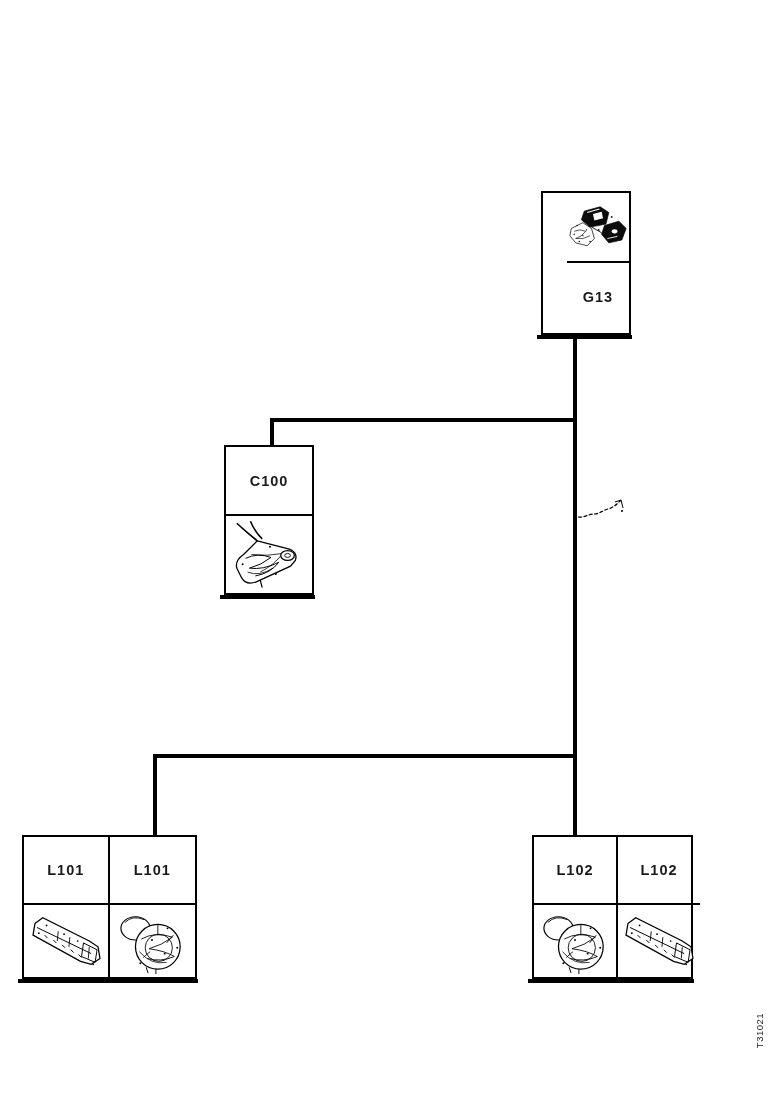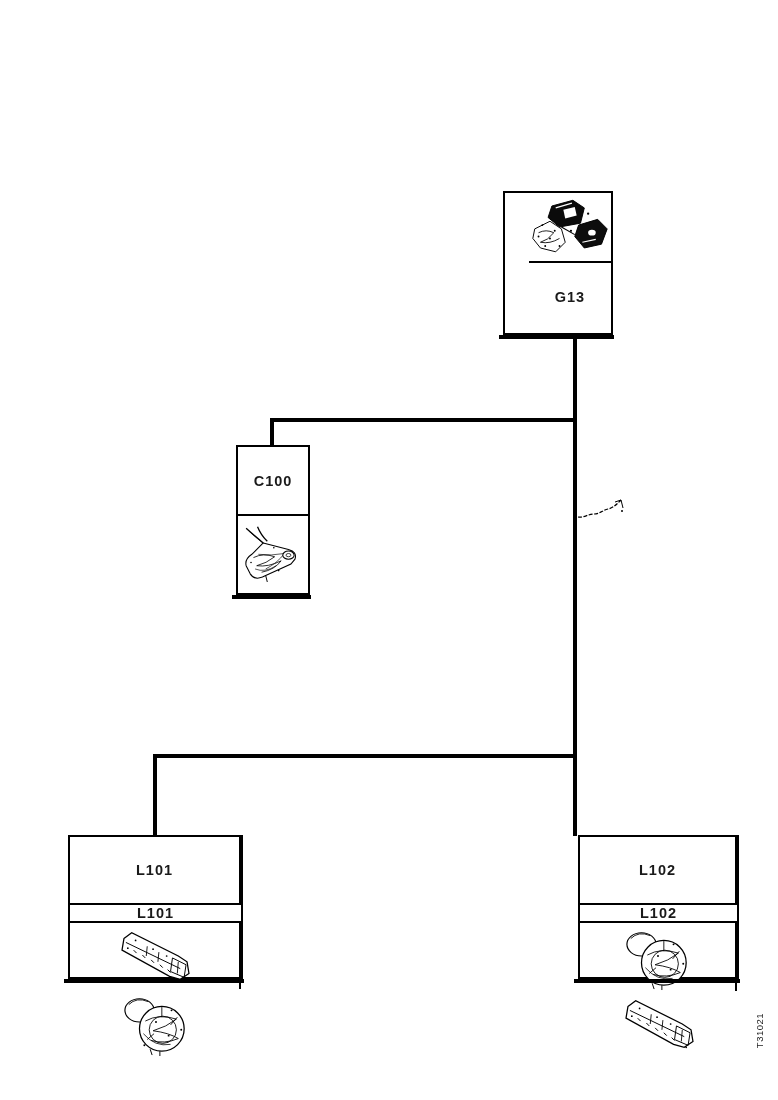--- a/index.html
+++ b/index.html
@@ -29,29 +29,29 @@
   }
   .cell { display:flex; align-items:center; justify-content:center; }
   .label-cell {
     font-size:14.5px;
     letter-spacing:1px;
     font-weight:bold;
     color:#1a1a1a;
   }
   .img-cell svg { display:block; }
   
-  .node-g13 { left:503px; top:191px; width:110px; height:144px;padding-left:24px; }
+  .node-g13 { left:541px; top:191px; width:90px; height:144px;padding-left:24px; }
   .node-g13 .img-cell { height:70px; border-bottom:2px solid #000; }
   .node-g13 .label-cell { height:68px; }
   
-  .node-c100 { left:236px; top:445px; width:74px; height:150px; }
+  .node-c100 { left:224px; top:445px; width:90px; height:150px; }
   .node-c100 .label-cell { height:69px; border-bottom:2px solid #000; }
   .node-c100 .img-cell { height:75px; }
   
-  .group { display:grid; grid-template-columns:1fr; grid-template-rows:68px 1fr;margin-left:46px; }
+  .group { display:grid; grid-template-columns:1fr 1fr; grid-template-rows:68px 1fr; }
   .group-l101 { left:22px; top:835px; width:175px; height:144px; }
   .group-l102 { left:532px; top:835px; width:161px; height:144px; }
   .gc-tl { border-right:2px solid #000; border-bottom:2px solid #000; }
   .gc-tr { border-bottom:2px solid #000; }
   .gc-bl { border-right:2px solid #000; }
   
   .squiggle { position:absolute; left:576px; top:489px; }
   
   .drawing-code {
     position:absolute;

